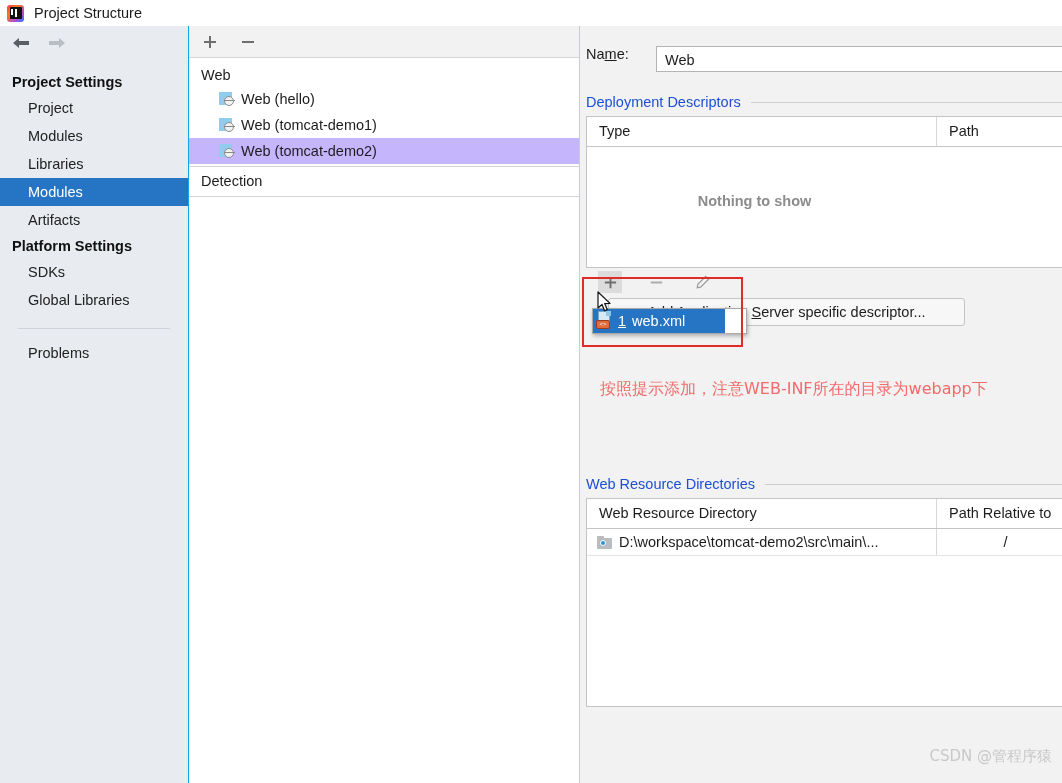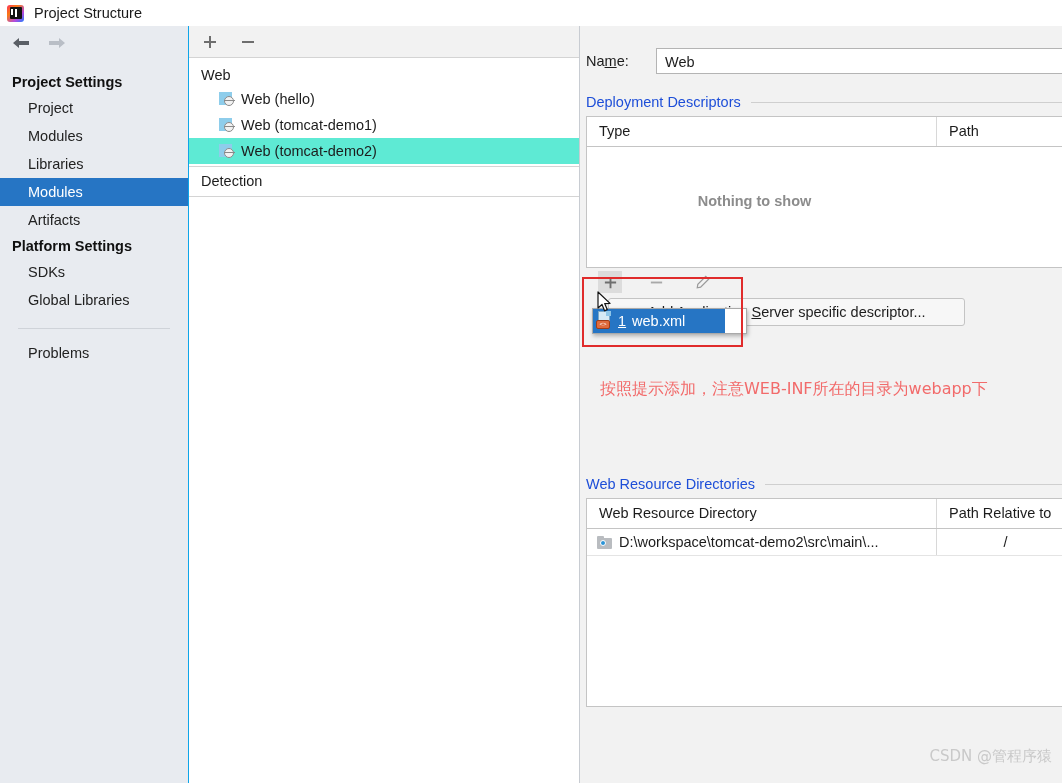--- a/index.html
+++ b/index.html
@@ -43,35 +43,35 @@
   .center{
     position:absolute;left:189px;top:26px;width:390px;height:757px;background:#ffffff;
     border-right:1px solid #c8ccd2;
   }
   .center-toolbar{height:31px;background:#f2f2f2;border-bottom:1px solid #d4d4d4;
     display:flex;align-items:center;padding-left:10px;gap:16px;}
   .tb-btn{width:22px;height:22px;display:flex;align-items:center;justify-content:center;}
   .tree{padding-top:6px;}
   .tree-root{font-size:14.5px;padding:3px 0 3px 12px;color:#1c1c1c;}
   .tree-row{display:flex;align-items:center;gap:6px;padding:2px 0 2px 30px;height:22px;font-size:14.5px;color:#1c1c1c;}
-  .tree-row.selected{background:#5eead4;}
+  .tree-row.selected{background:#c4b5fd;}
   .facet-ico{position:relative;width:16px;height:16px;flex:0 0 auto;}
   .facet-ico .blue{position:absolute;left:0;top:1px;width:13px;height:13px;background:#8ecdeb;}
   .facet-ico .globe{position:absolute;left:5px;top:5px;width:10px;height:10px;border-radius:50%;
     background:#f2f2f2;border:1.4px solid #8a8a8a;box-sizing:border-box;}
   .facet-ico .globe:after{content:"";position:absolute;left:-1px;top:3px;width:11px;height:1px;background:#8a8a8a;}
   .tree-sep{height:1px;background:#d4d4d4;margin-top:2px;}
   .detection{font-size:14.5px;padding:6px 0 3px 12px;color:#1c1c1c;}
   .tree-sep2{height:1px;background:#d4d4d4;margin-top:4px;}
 
   
   .right{
     position:absolute;left:580px;top:26px;width:482px;height:757px;background:#f2f2f2;
   }
-  .name-row{display:flex;align-items:center;height:30px;margin:20px 0 0 6px;}
+  .name-row{display:flex;height:30px;margin:20px 0 0 6px;}
   .name-label{font-size:14.5px;color:#1c1c1c;width:70px;}
   .name-label u{text-decoration:underline;}
   .name-input{
     flex:1;height:26px;background:#fff;border:1px solid #b4b4b4;
     font-size:14.5px;color:#1c1c1c;padding:0 8px;line-height:26px;box-sizing:border-box;
     margin-right:-10px;
   }
   .section{display:flex;align-items:center;margin:18px 0 6px 6px;}
   .section-title{font-size:14.5px;color:#1d4ed8;white-space:nowrap;}
   .section-line{flex:1;height:1px;background:#cfcfcf;margin-left:10px;}

